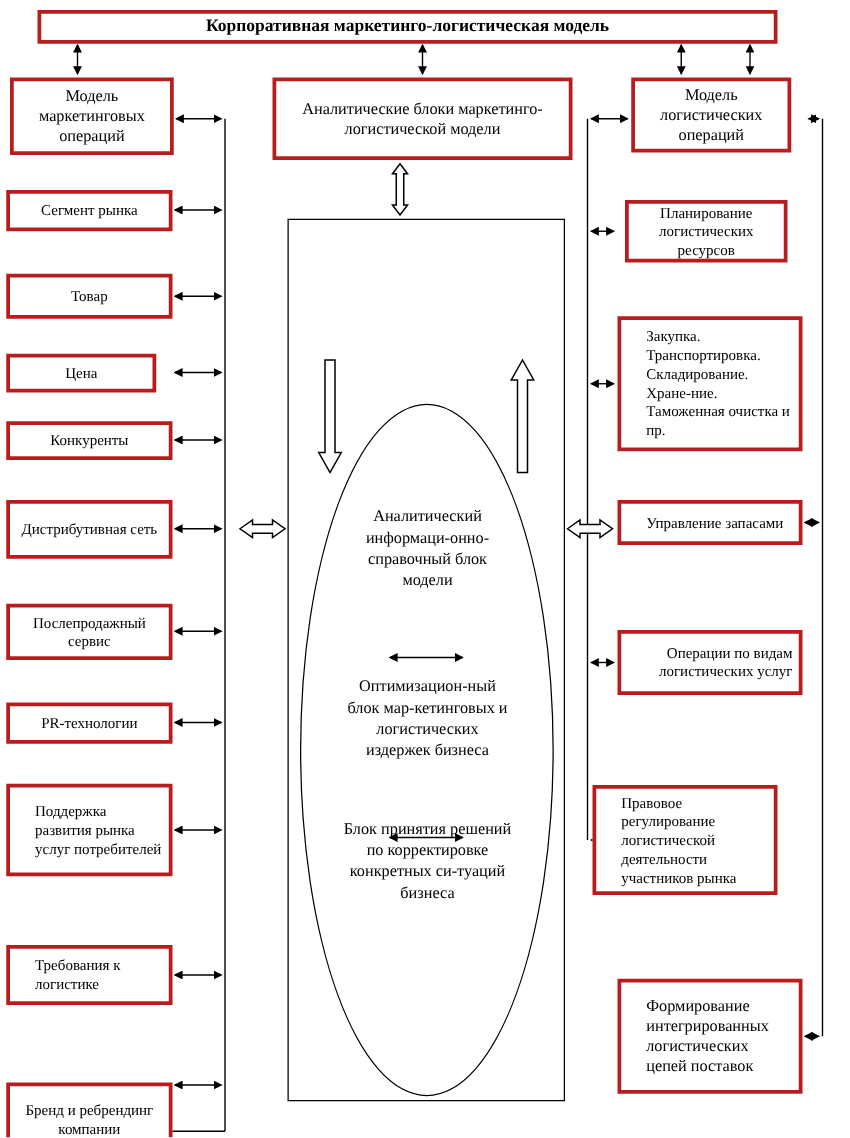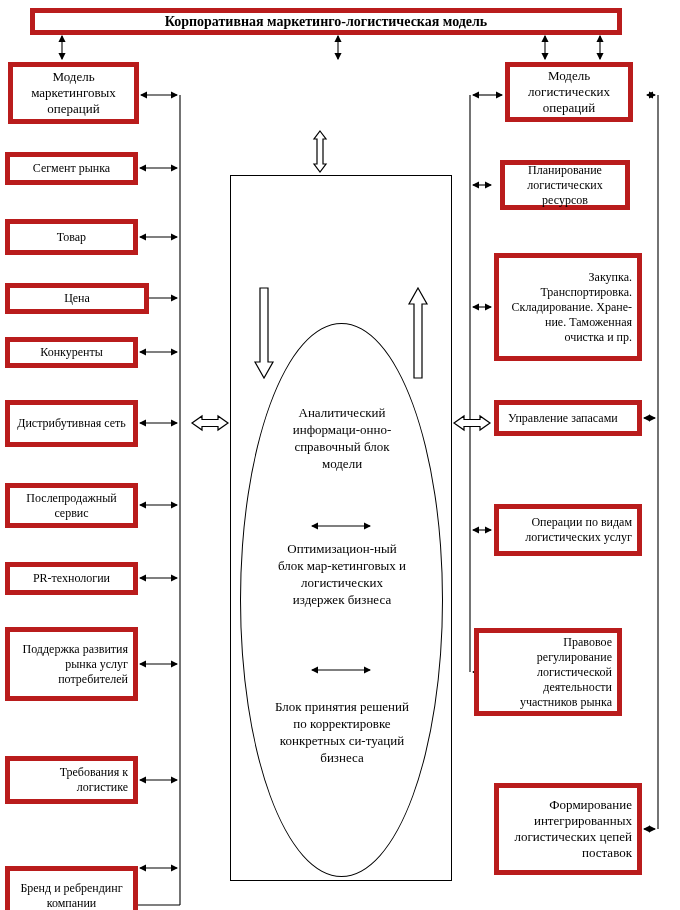--- a/index.html
+++ b/index.html
@@ -2,25 +2,25 @@
 <html><head>
 <meta charset="utf-8">
 <style>
   html,body{margin:0;padding:0;background:#fff;}
   .canvas{
     position:relative;width:680px;height:910px;background:#fff;
     font-family:"Liberation Serif", serif;color:#000;overflow:hidden;
   }
   svg.overlay{position:absolute;left:0;top:0;width:680px;height:910px;}
   .box{
-    position:absolute;border:5px solid #b91c1c;background:#fff;box-sizing:border-box;
+    position:absolute;border:3px solid #b91c1c;background:#fff;box-sizing:border-box;
     display:flex;align-items:center;justify-content:center;
     text-align:center;font-size:12px;line-height:1.25;padding:2px 5px;
   }
-  .la{justify-content:flex-start;text-align:right;padding-left:9px;}
+  .la{justify-content:flex-start;text-align:left;padding-left:20px;}
   .title{font-weight:bold;font-size:14px;}
   .hdr{font-size:13px;}
   .frame{position:absolute;border:1px solid #000;box-sizing:border-box;background:transparent;}
   .ellipse{position:absolute;border:1px solid #000;border-radius:50%;box-sizing:border-box;background:transparent;}
   .etext{position:absolute;text-align:center;font-size:13px;line-height:1.32;}
   .db{font-size:13px;line-height:1.45;}
 </style>
 </head>
 <body>
 
@@ -75,25 +75,26 @@
       <polygon points="454,423 464,416 464,419.5 480,419.5 480,416 490,423 480,430 480,426.5 464,426.5 464,430"></polygon>
       <polygon points="320,131 326,139 323,139 323,164 326,164 320,172 314,164 317,164 317,139 314,139"></polygon>
       <polygon points="260,288 268,288 268,362 273,362 264,378 255,362 260,362"></polygon>
       <polygon points="418,288 427,304 422,304 422,378 414,378 414,304 409,304"></polygon>
     </g>
   </svg>
 
   <div class="box title" style="left:30px;top:8px;width:592px;height:27px;">Корпоративная маркетинго-логистическая модель</div>
 
   <div class="box hdr" style="left:8px;top:62px;width:131px;height:62px;">Модель маркетинговых операций</div>
+  <div class="box hdr" style="left:218px;top:62px;width:240px;height:66px;">Аналитические блоки маркетинго-логистической модели</div>
   <div class="box hdr" style="left:505px;top:62px;width:128px;height:60px;">Модель логистических операций</div>
 
   <div class="box" style="left:5px;top:152px;width:133px;height:33px;">Сегмент рынка</div>
   <div class="box" style="left:5px;top:219px;width:133px;height:36px;">Товар</div>
-  <div class="box" style="left:5px;top:283px;width:144px;height:31px;">Цена</div>
+  <div class="box" style="left:5px;top:283px;width:120px;height:31px;">Цена</div>
   <div class="box" style="left:5px;top:337px;width:133px;height:31px;">Конкуренты</div>
   <div class="box" style="left:5px;top:400px;width:133px;height:47px;">Дистрибутивная сеть</div>
   <div class="box" style="left:5px;top:483px;width:133px;height:45px;">Послепродажный сервис</div>
   <div class="box" style="left:5px;top:562px;width:133px;height:33px;">PR-технологии</div>
   <div class="box la" style="left:5px;top:627px;width:133px;height:74px;">Поддержка развития рынка услуг потребителей</div>
   <div class="box la" style="left:5px;top:756px;width:133px;height:48px;">Требования к логистике</div>
   <div class="box" style="left:5px;top:866px;width:133px;height:59px;">Бренд и ребрендинг компании</div>
 
   <div class="box" style="left:500px;top:160px;width:130px;height:50px;">Планирование логистических ресурсов</div>
   <div class="box la" style="left:494px;top:253px;width:148px;height:108px;">Закупка. Транспортировка. Складирование. Хране-ние. Таможенная очистка и пр.</div>
@@ -102,15 +103,15 @@
   <div class="box la" style="left:474px;top:628px;width:148px;height:88px;">Правовое регулирование логистической деятельности участников рынка</div>
   <div class="box la" style="left:494px;top:783px;width:148px;height:92px;font-size:13px;">Формирование интегрированных логистических цепей поставок</div>
 
   <div class="frame" style="left:230px;top:175px;width:222px;height:706px;"></div>
 
 
   <div class="ellipse" style="left:240px;top:323px;width:203px;height:554px;"></div>
 
   <div class="etext" style="left:276px;top:404px;width:132px;">Аналитический информаци-онно-справочный блок модели</div>
   <div class="etext" style="left:276px;top:540px;width:132px;">Оптимизацион-ный блок мар-кетинговых и логистических издержек бизнеса</div>
-  <div class="etext" style="left:272px;top:698px;width:140px;">Блок принятия решений по корректировке конкретных си-туаций бизнеса</div>
+  <div class="etext" style="left:272px;top:654px;width:140px;">Блок принятия решений по корректировке конкретных си-туаций бизнеса</div>
 
 </div>
 
 </body></html>

